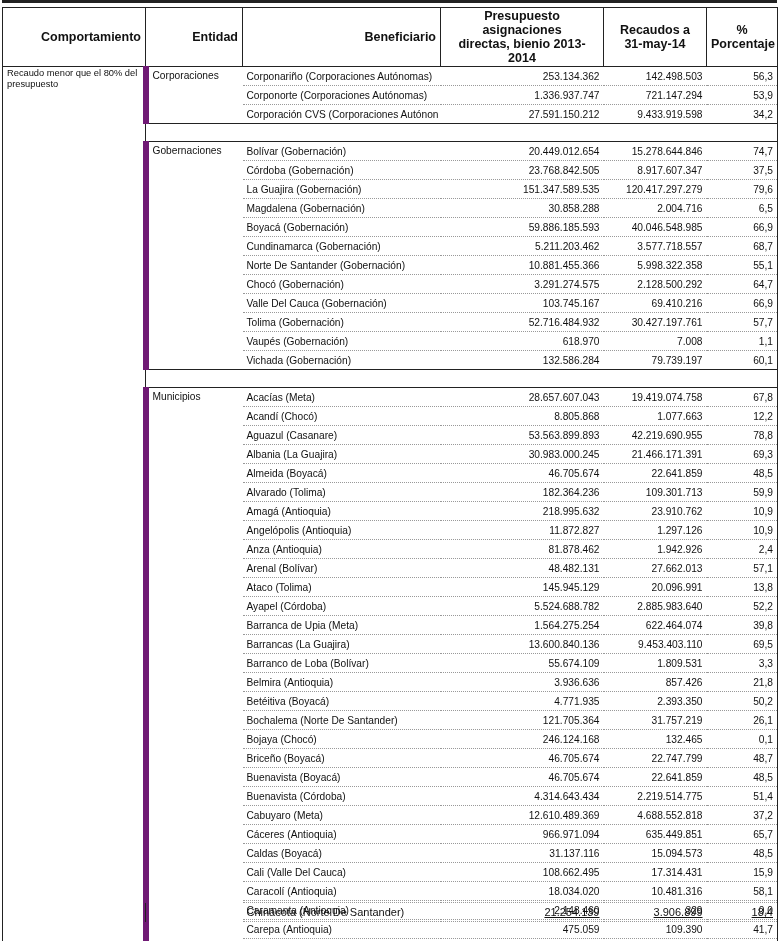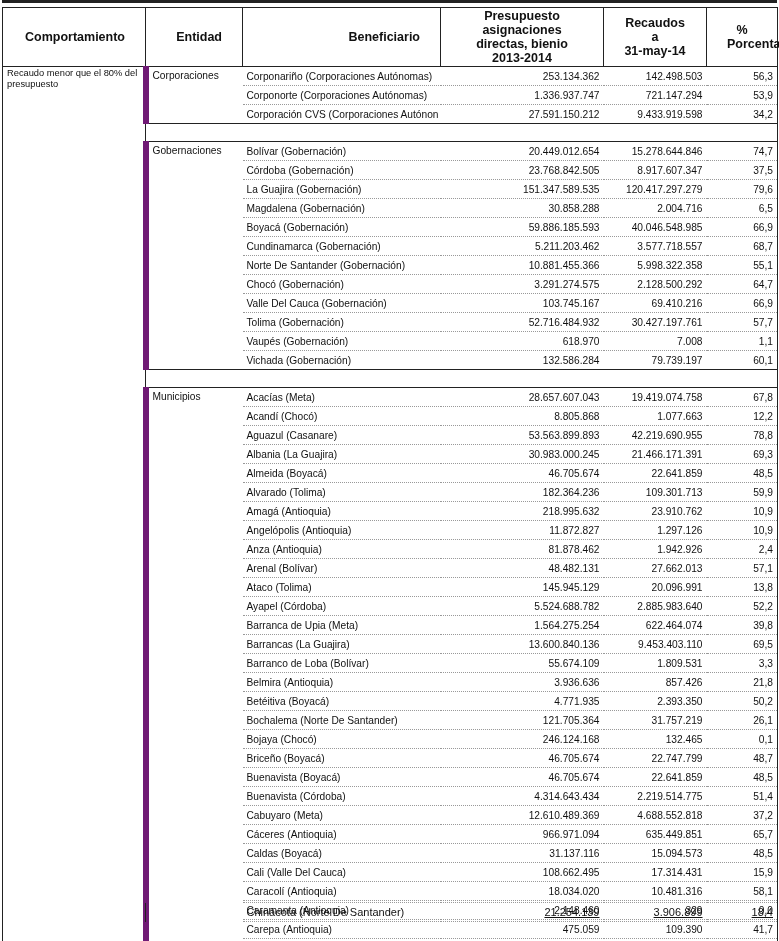--- a/index.html
+++ b/index.html
@@ -1,20 +1,20 @@
 <!DOCTYPE html>
 <html><head>
 <meta charset="utf-8">
 <style>
   html, body { margin:0; padding:0; background:#ffffff; }
   body { width:779px; height:941px; position:relative; overflow:hidden;
          font-family:"Liberation Sans", sans-serif; color:#111; }
   .topline { position:absolute; left:2px; right:2px; top:0; height:3px; background:#222; }
   .tbl { position:absolute; left:2px; top:7px; width:775px; border-collapse:collapse; table-layout:fixed; }
-  .tbl th { font-weight:bold; font-size:12.5px; border:1px solid #222; padding:1px 20px; height:28px; vertical-align:middle; line-height:14px;margin-left:30px; }
+  .tbl th { font-weight:bold; font-size:12.5px; border:1px solid #222; padding:1px 4px; height:28px; vertical-align:middle; line-height:14px;margin-left:30px; }
   .tbl th.l { text-align:right; }
   .tbl th.c { text-align:center; }
   .tbl td { font-size:10.2px; height:18px; padding:0 4px; vertical-align:middle; border-bottom:1px dotted #999; white-space:nowrap; overflow:hidden; }
   .tbl td.num { text-align:right; }
   .tbl td.beh { border-left:1px solid #222; border-right:1px solid #222; border-bottom:none; vertical-align:top; white-space:normal; font-size:9.3px; line-height:11px; padding-top:1px; }
   .tbl td.ent { border-left:6px solid #701a75; border-bottom:none; vertical-align:middle; }
   .tbl td.lastcol { border-right:1px solid #222; }
   .tbl tr.blank td { border-top:1px solid #222; border-bottom:1px solid #222; height:17px; }
   .tail { position:absolute; left:2px; top:902px; width:775px; border-collapse:collapse; table-layout:fixed; }
   .tail td { font-size:11px; height:18px; padding:0 4px; vertical-align:middle; border-bottom:1px dotted #999; white-space:nowrap; overflow:hidden; }

